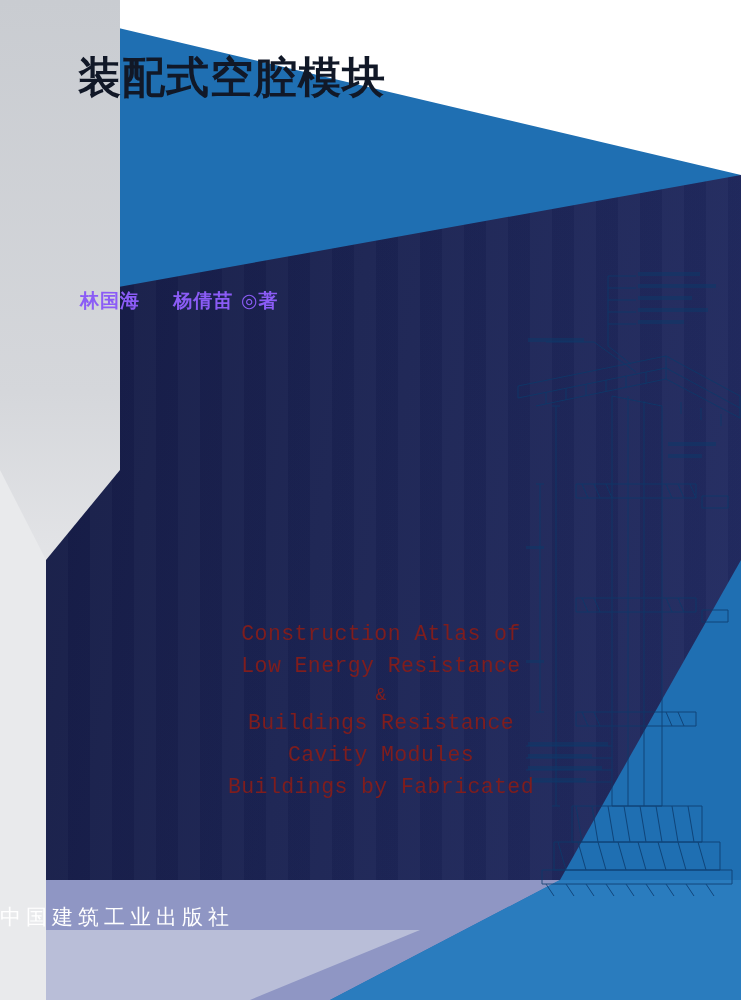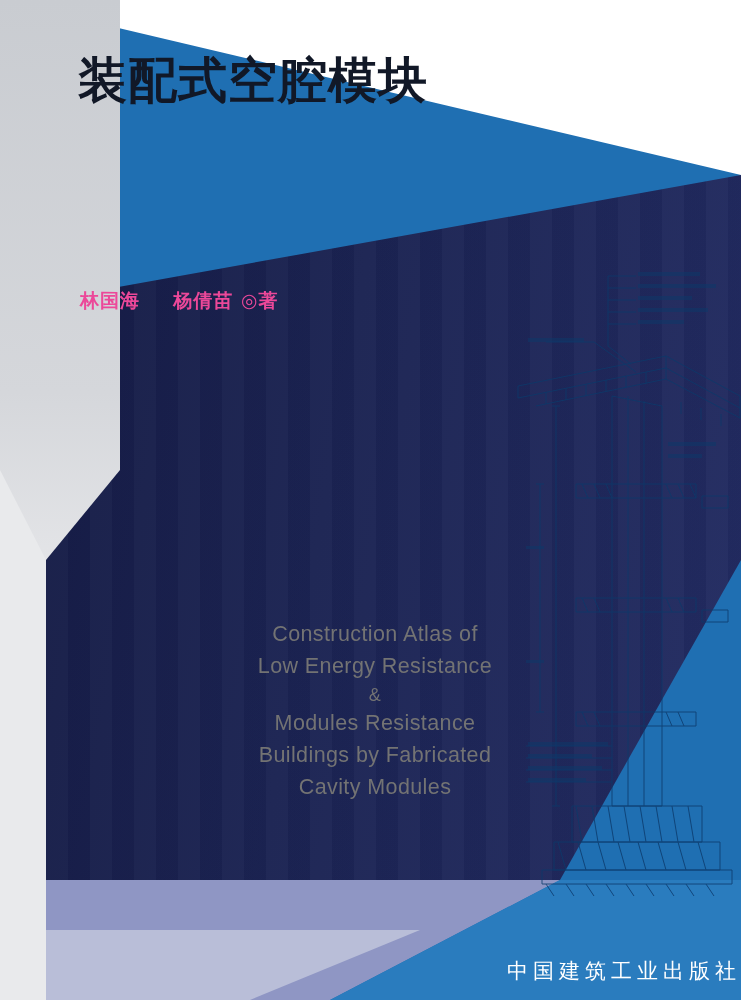--- a/index.html
+++ b/index.html
@@ -149,64 +149,64 @@
   
   .title-block {
     position: absolute;
     left: 78px;
     top: 52px;
     width: 480px;
   }
   .title-line {
     font-family: "DejaVu Sans", sans-serif;
     font-weight: 700;
-    font-size: 49px;
+    font-size: 43px;
     line-height: 1.20;
     letter-spacing: 1px;
     color: #111827;
     white-space: nowrap;
   }
 
   .authors {
     position: absolute;
     left: 80px;
     top: 288px;
     font-family: "DejaVu Sans", sans-serif;
     font-size: 19px;
     font-weight: 700;
-    color: #ec4899;
+    color: #8b5cf6;
     letter-spacing: 1px;
     white-space: nowrap;
   }
   .authors .gap { display: inline-block; width: 18px; }
 
   .en-title {
     position: absolute;
-    left: 215px;
+    left: 221px;
     top: 618px;
     width: 320px;
     text-align: center;
-    font-family: Liberation Sans, sans-serif;
+    font-family: Liberation Mono, monospace;
     font-size: 21.5px;
     line-height: 1.50;
-    color: #737373;
+    color: #7f1d1d;
     letter-spacing: 0.4px;
   }
   .en-title .amp {
     font-size: 18px;
     display: block;
     line-height: 1.35;
   }
 
   .publisher {
     position: absolute;
     left: 0;
-    top: 957px;
-    width: 741px;
-    text-align: right;
+    top: 903px;
+    width: 741px;
+    text-align: left;
     font-family: "DejaVu Sans", sans-serif;
     font-size: 21px;
     letter-spacing: 5px;
     color: #ffffff;
     font-weight: 500;
   }
 </style>
 </head>
 <body>
 
@@ -301,20 +301,20 @@
     <span>林国海</span>
     <span class="gap"></span>
     <span>杨倩苗</span>
     <span>◎著</span>
   </div>
 
   <div class="en-title">
     <div>Construction Atlas of</div>
     <div>Low Energy Resistance</div>
     <div class="amp">&amp;</div>
-    <div>Modules Resistance</div>
+    <div>Buildings Resistance</div>
+    <div>Cavity Modules</div>
     <div>Buildings by Fabricated</div>
-    <div>Cavity Modules</div>
   </div>
 
   <div class="publisher">中国建筑工业出版社</div>
 
 </div>
 
 </body></html>

